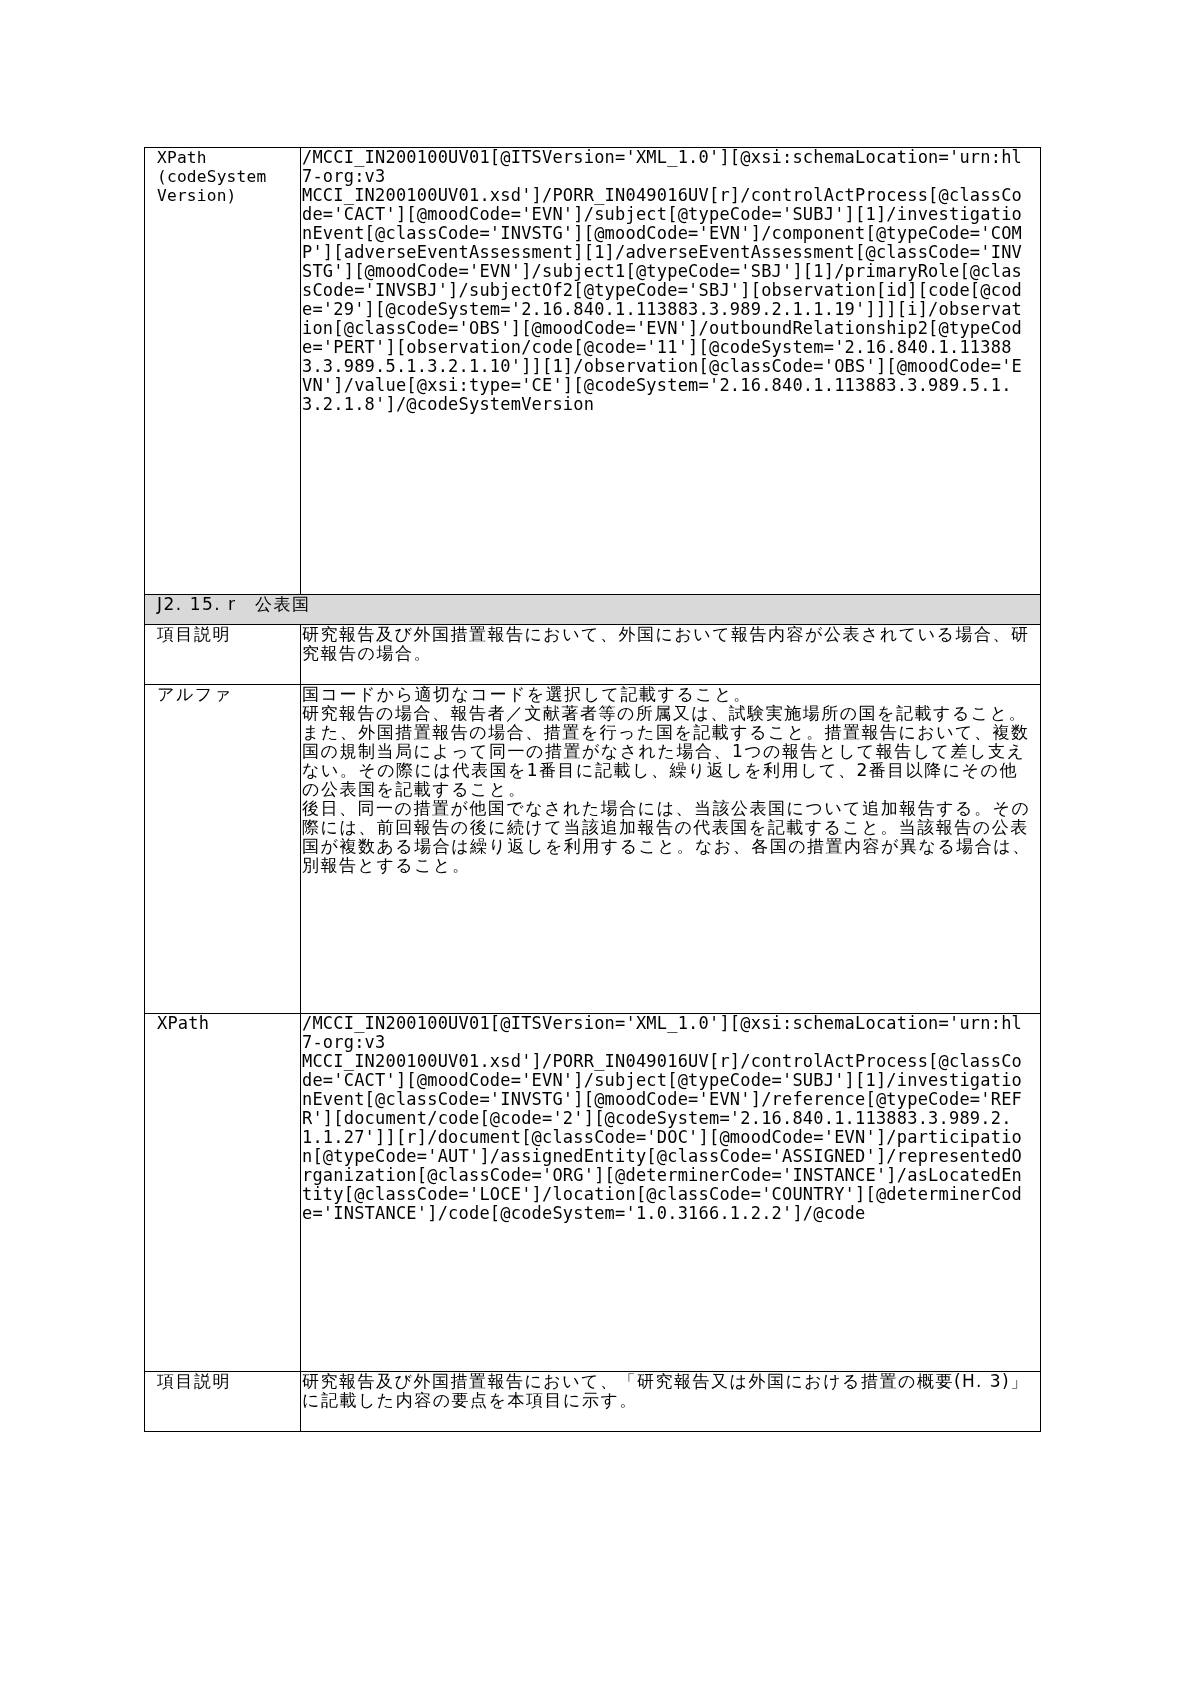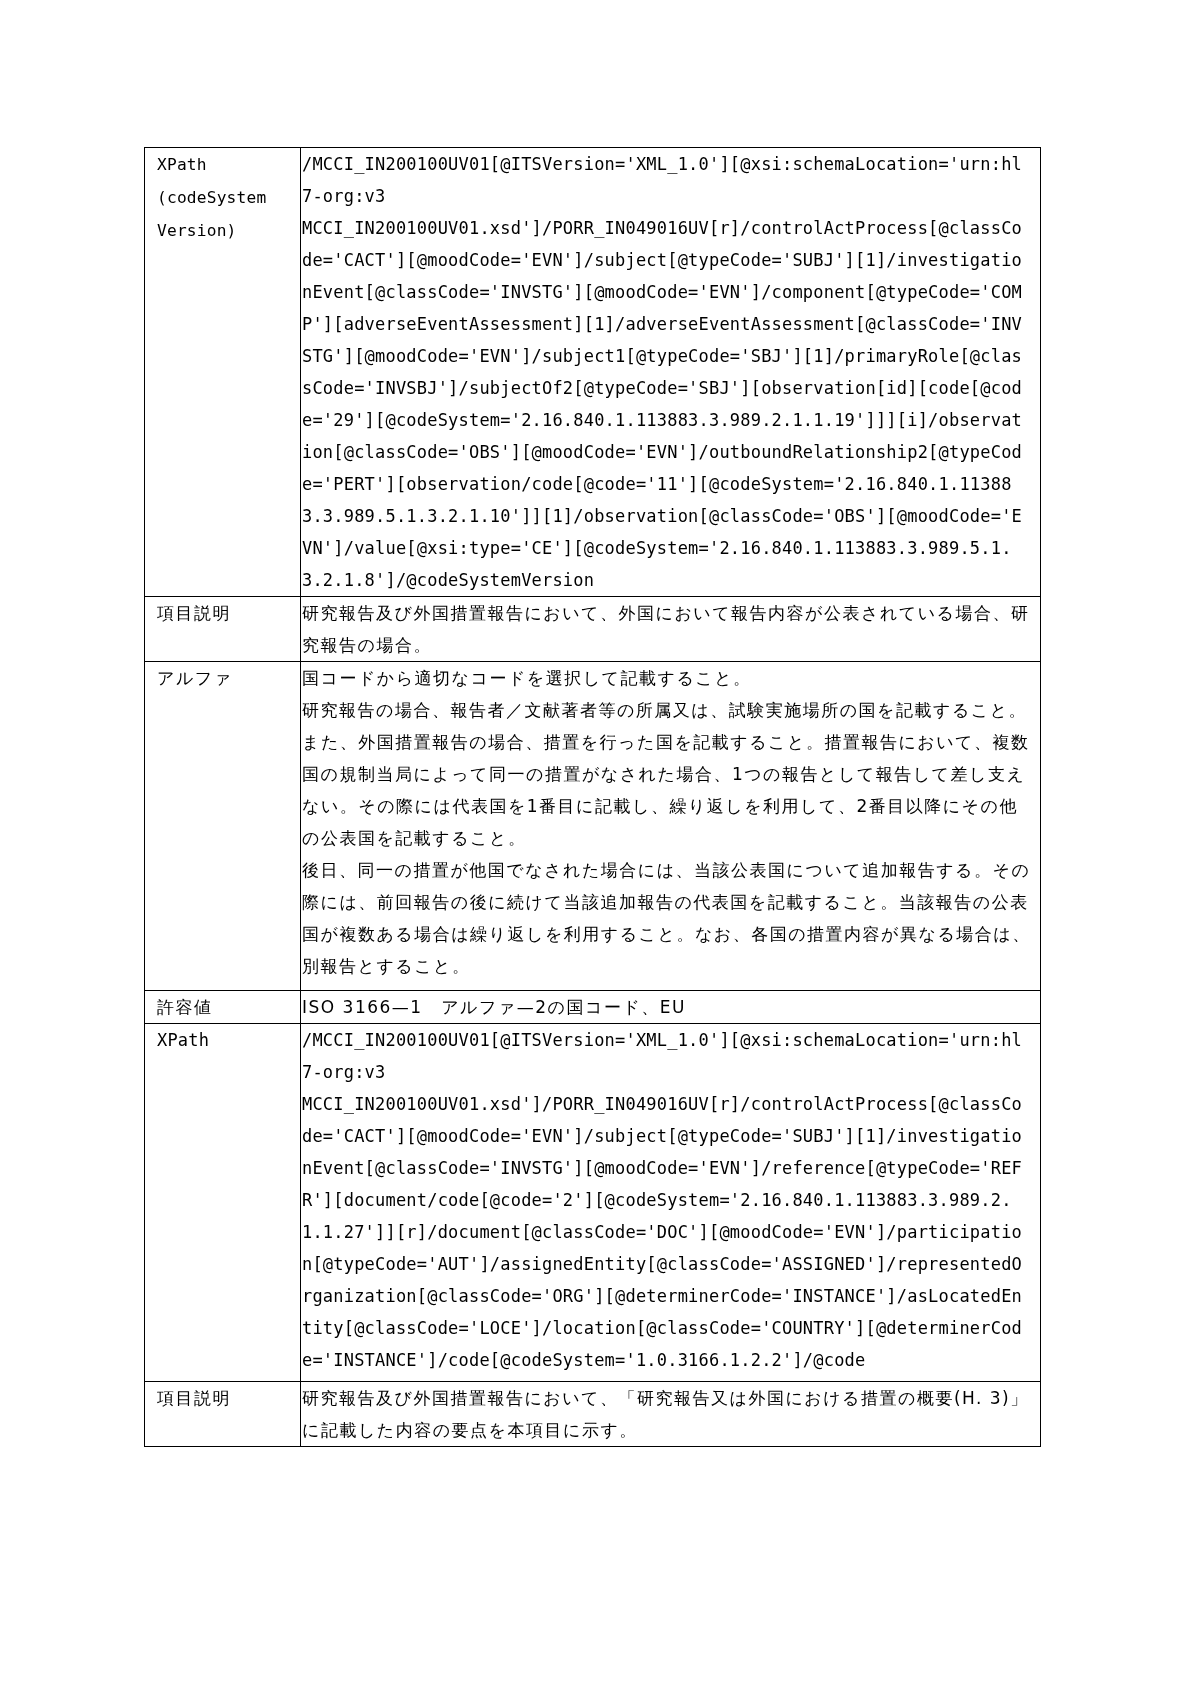--- a/index.html
+++ b/index.html
@@ -21,21 +21,21 @@
     top: 147px;
     width: 896px;
     border-collapse: collapse;
     table-layout: fixed;
   }
   .page-table td {
     border: 1.5px solid #000;
     vertical-align: top;
     padding: 0 6px 0 12px;
     font-size: 17px;
-    line-height: 32px;
+    line-height: 19px;
     word-break: break-all;
     overflow-wrap: anywhere;
     margin-left: 40px;
   }
   .page-table td.label {
     width: 138px;
     padding-left: 12px;
   }
   .page-table td.value {
     padding-left: 1px;
@@ -73,44 +73,41 @@
         <span class="mono" style="white-space:pre-line">XPath
 (codeSystem
 Version)</span>
       </td>
       <td class="value mono">
         <span class="para">/MCCI_IN200100UV01[@ITSVersion='XML_1.0'][@xsi:schemaLocation='urn:hl7-org:v3</span>
         <span class="para">MCCI_IN200100UV01.xsd']/PORR_IN049016UV[r]/controlActProcess[@classCode='CACT'][@moodCode='EVN']/subject[@typeCode='SUBJ'][1]/investigationEvent[@classCode='INVSTG'][@moodCode='EVN']/component[@typeCode='COMP'][adverseEventAssessment][1]/adverseEventAssessment[@classCode='INVSTG'][@moodCode='EVN']/subject1[@typeCode='SBJ'][1]/primaryRole[@classCode='INVSBJ']/subjectOf2[@typeCode='SBJ'][observation[id][code[@code='29'][@codeSystem='2.16.840.1.113883.3.989.2.1.1.19']]][i]/observation[@classCode='OBS'][@moodCode='EVN']/outboundRelationship2[@typeCode='PERT'][observation/code[@code='11'][@codeSystem='2.16.840.1.113883.3.989.5.1.3.2.1.10']][1]/observation[@classCode='OBS'][@moodCode='EVN']/value[@xsi:type='CE'][@codeSystem='2.16.840.1.113883.3.989.5.1.3.2.1.8']/@codeSystemVersion</span>
       </td>
     </tr>
 
+    <tr class="section-header" style="height:30px">
+      <td colspan="2" class="jp">J2. 15. r　公表国</td>
+    </tr>
 
     <tr style="height:60px">
       <td class="label jp">項目説明</td>
       <td class="value jp">
         <span class="para">研究報告及び外国措置報告において、外国において報告内容が公表されている場合、研究報告の場合。</span>
       </td>
     </tr>
 
     <tr style="height:329px">
       <td class="label jp">アルファ</td>
       <td class="value jp">
         <span class="para">国コードから適切なコードを選択して記載すること。</span>
         <span class="para">研究報告の場合、報告者／文献著者等の所属又は、試験実施場所の国を記載すること。また、外国措置報告の場合、措置を行った国を記載すること。措置報告において、複数国の規制当局によって同一の措置がなされた場合、1つの報告として報告して差し支えない。その際には代表国を1番目に記載し、繰り返しを利用して、2番目以降にその他の公表国を記載すること。</span>
         <span class="para">後日、同一の措置が他国でなされた場合には、当該公表国について追加報告する。その際には、前回報告の後に続けて当該追加報告の代表国を記載すること。当該報告の公表国が複数ある場合は繰り返しを利用すること。なお、各国の措置内容が異なる場合は、別報告とすること。</span>
       </td>
     </tr>
 
 
-    <tr style="height:31px">
-      <td class="label jp">許容値</td>
-      <td class="value jp">
-        <span class="para">ISO 3166—1　アルファ—2の国コード、EU</span>
-      </td>
-    </tr>
 
     <tr style="height:358px">
       <td class="label mono">XPath</td>
       <td class="value mono">
         <span class="para">/MCCI_IN200100UV01[@ITSVersion='XML_1.0'][@xsi:schemaLocation='urn:hl7-org:v3</span>
         <span class="para">MCCI_IN200100UV01.xsd']/PORR_IN049016UV[r]/controlActProcess[@classCode='CACT'][@moodCode='EVN']/subject[@typeCode='SUBJ'][1]/investigationEvent[@classCode='INVSTG'][@moodCode='EVN']/reference[@typeCode='REFR'][document/code[@code='2'][@codeSystem='2.16.840.1.113883.3.989.2.1.1.27']][r]/document[@classCode='DOC'][@moodCode='EVN']/participation[@typeCode='AUT']/assignedEntity[@classCode='ASSIGNED']/representedOrganization[@classCode='ORG'][@determinerCode='INSTANCE']/asLocatedEntity[@classCode='LOCE']/location[@classCode='COUNTRY'][@determinerCode='INSTANCE']/code[@codeSystem='1.0.3166.1.2.2']/@code</span>
       </td>
     </tr>
 
 

